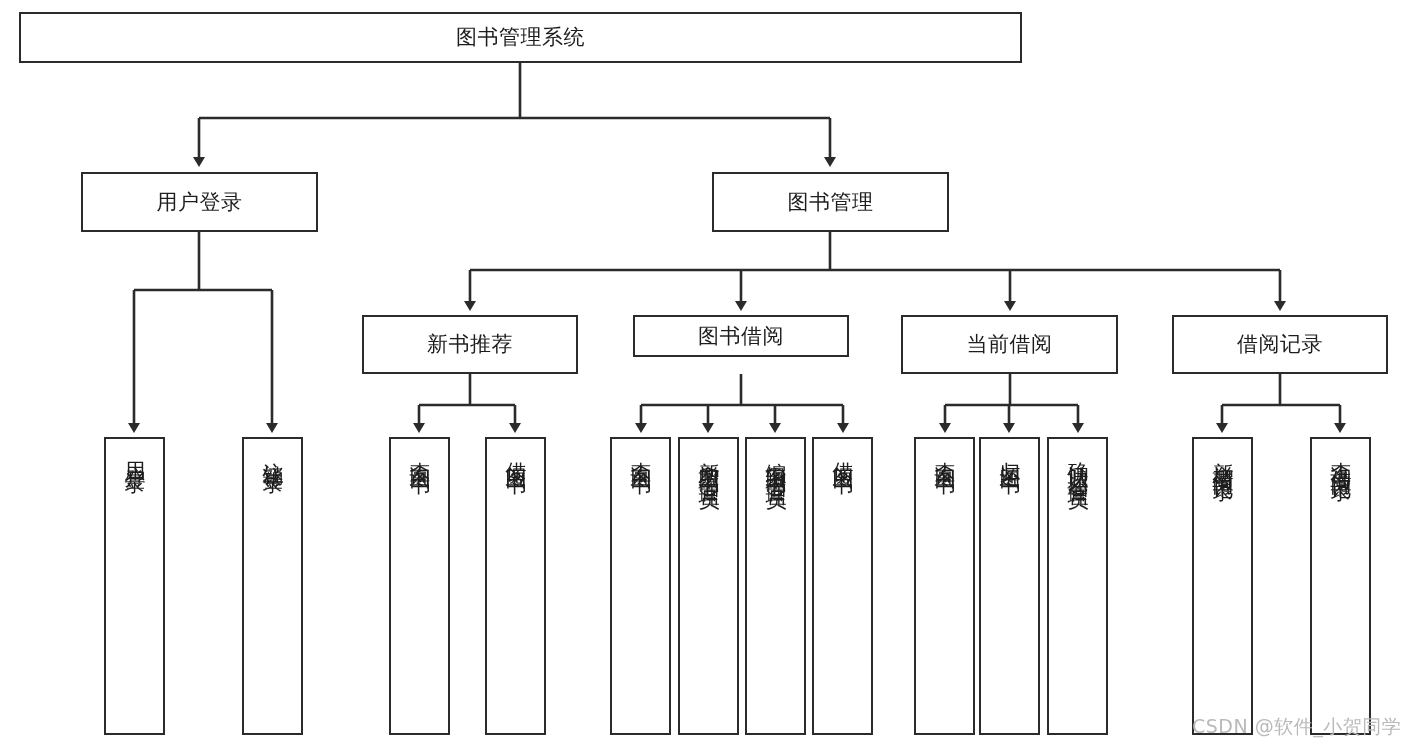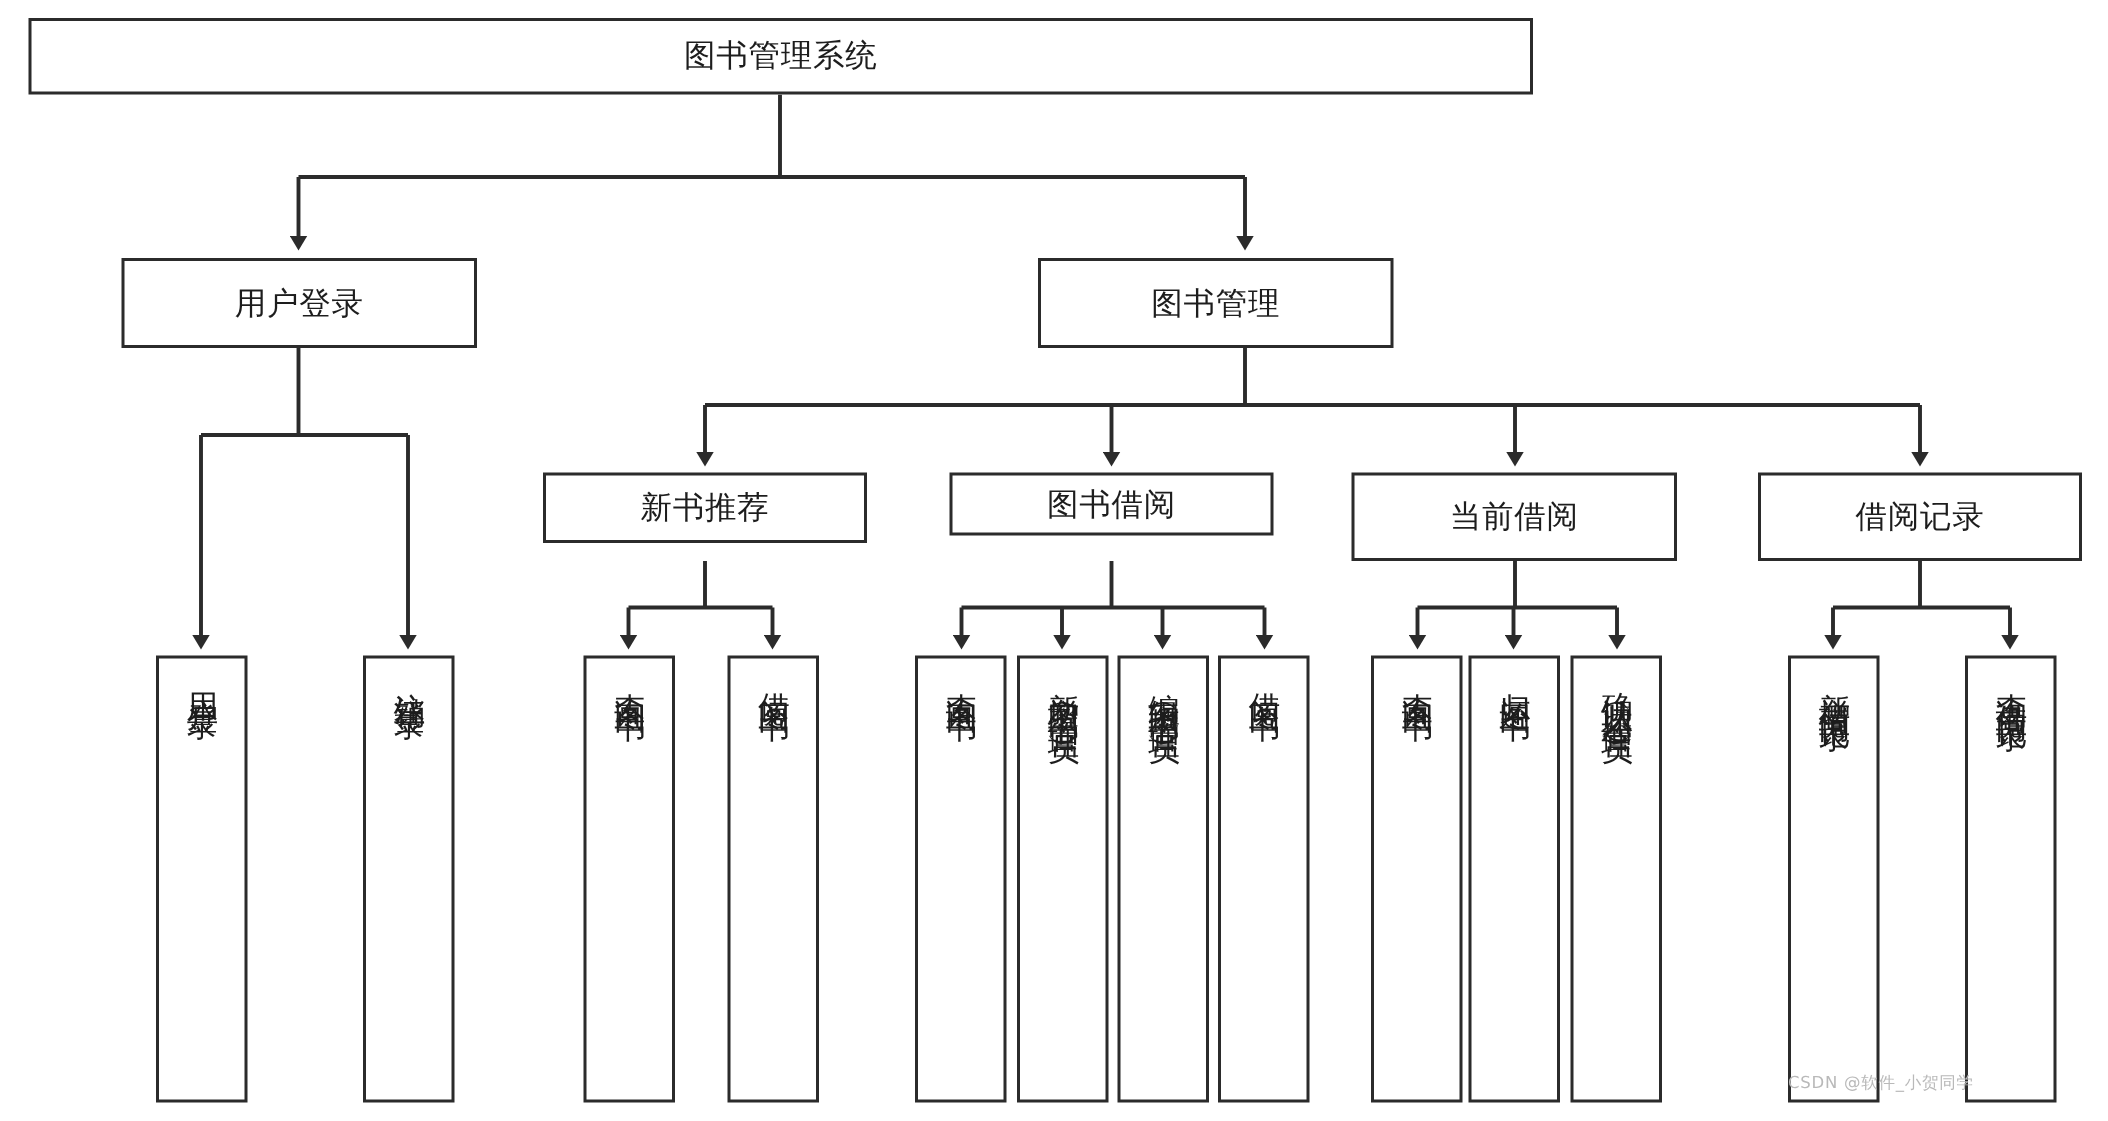--- a/index.html
+++ b/index.html
@@ -47,21 +47,21 @@
     writing-mode:vertical-rl;
     text-orientation:upright;
     font-size:21px;
     line-height:1.0;
     letter-spacing:4px;
     white-space:normal;
     max-height:100%;
   }
   .watermark{
     position:absolute;
-    font-size:11px;
+    font-size:19px;
     color:#b9b9b9;
     white-space:nowrap;
     letter-spacing:0.5px;
   }
 </style>
 </head>
 <body>
 
 <div id="canvas">
 
@@ -115,25 +115,25 @@
     </g>
   </svg>
 
   <div class="node" style="left:19px;top:12px;width:1003px;height:51px;">
     <span class="lbl">图书管理系统</span>
   </div>
 
   <div class="node" style="left:81px;top:172px;width:237px;height:60px;">
     <span class="lbl">用户登录</span>
   </div>
-  <div class="node" style="left:692px;top:172px;width:237px;height:60px;">
+  <div class="node" style="left:712px;top:172px;width:237px;height:60px;">
     <span class="lbl">图书管理</span>
   </div>
 
-  <div class="node" style="left:362px;top:315px;width:216px;height:47px;">
+  <div class="node" style="left:362px;top:315px;width:216px;height:59px;">
     <span class="lbl">新书推荐</span>
   </div>
   <div class="node" style="left:633px;top:315px;width:216px;height:42px;">
     <span class="lbl">图书借阅</span>
   </div>
   <div class="node" style="left:1172px;top:315px;width:216px;height:59px;">
     <span class="lbl">借阅记录</span>
   </div>
   <div class="node" style="left:901px;top:315px;width:217px;height:59px;">
     <span class="lbl">当前借阅</span>

